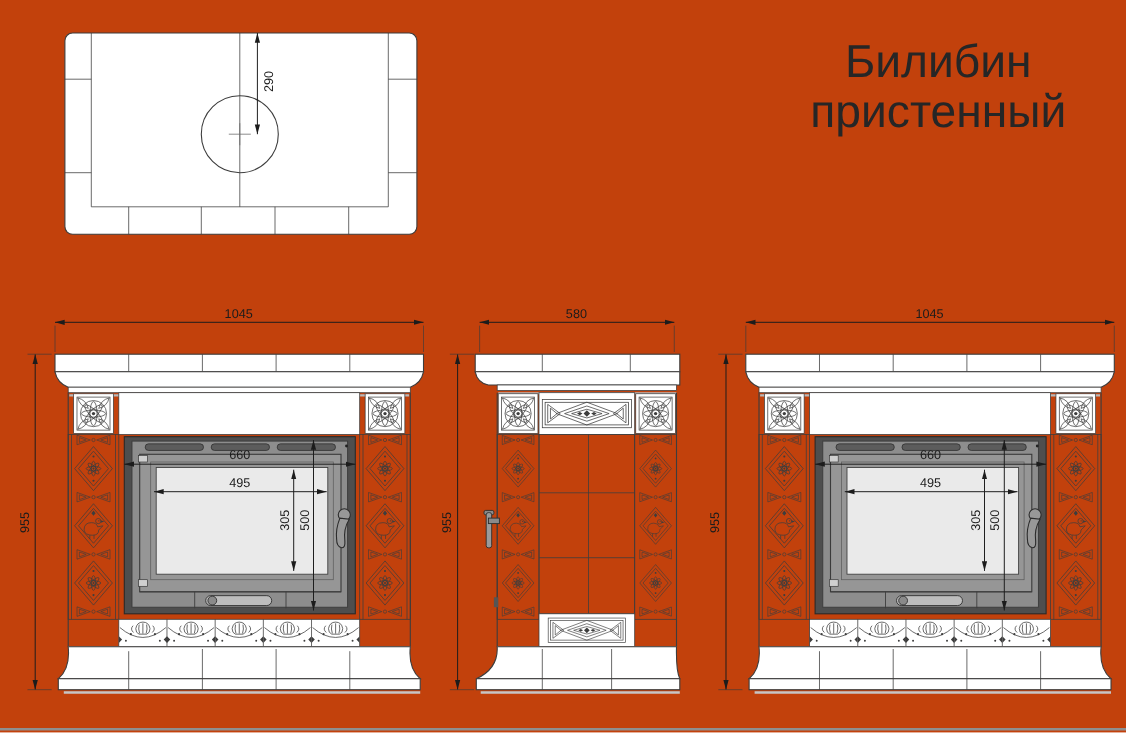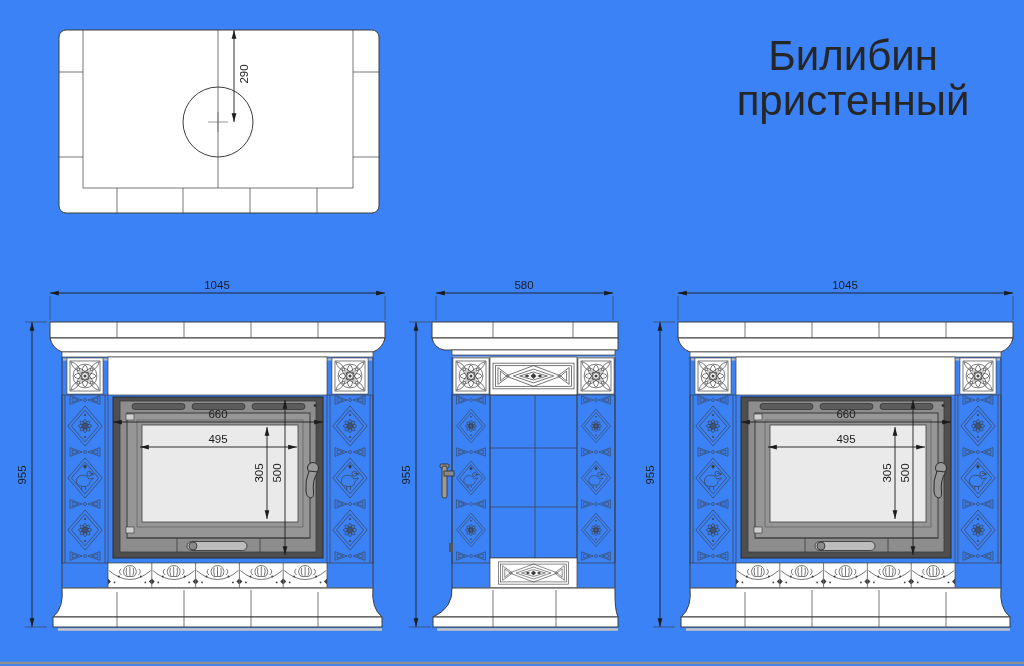--- a/index.html
+++ b/index.html
@@ -1,16 +1,16 @@
 <!DOCTYPE html>
 <html><head>
 <meta charset="utf-8">
 <style>
   html,body{margin:0;padding:0;background:#fff;}
-  #stage{position:relative;width:1024px;height:666px;background:#3b82f6;overflow:hidden;
+  #stage{position:relative;width:1024px;height:666px;background:#c2410c;overflow:hidden;
          font-family:"Liberation Sans",sans-serif;}
   svg{display:block}
   .ln  {stroke:#3d3d3d;stroke-width:1;fill:none}
   .lnt {stroke:#3d3d3d;stroke-width:.7;fill:none}
   .fw  {fill:#ffffff;stroke:#3d3d3d;stroke-width:1}
   .fwt {fill:#ffffff;stroke:#3d3d3d;stroke-width:.7}
   .blk {fill:#3d3d3d;stroke:none}
   .dim {stroke:#1c1c1c;stroke-width:.9;fill:none}
   .ext {stroke:#3c3c3c;stroke-width:.6;fill:none}
   .shadow{stroke:#c6c6c6;stroke-width:2.4;fill:none}

